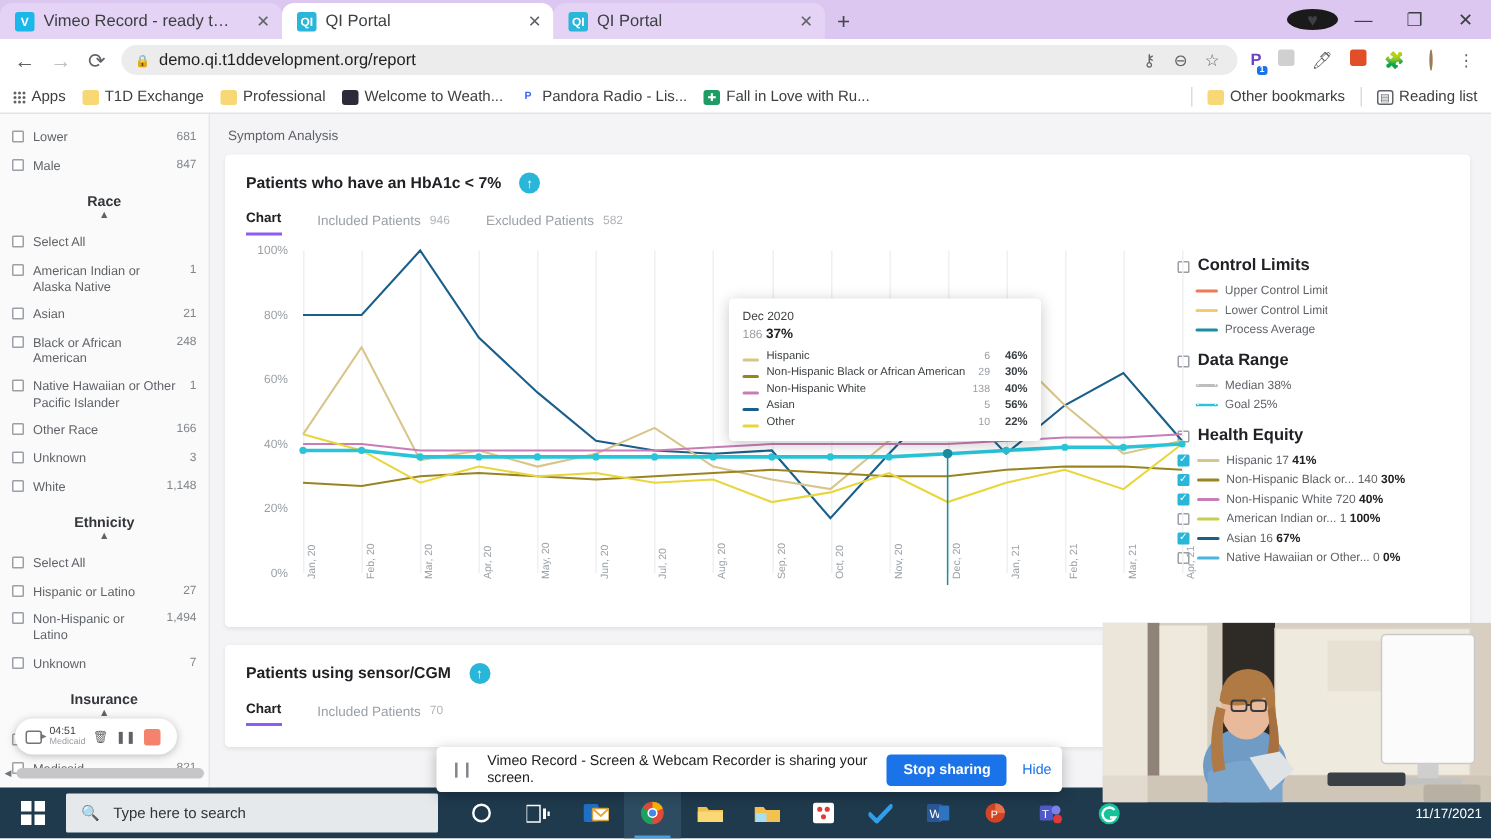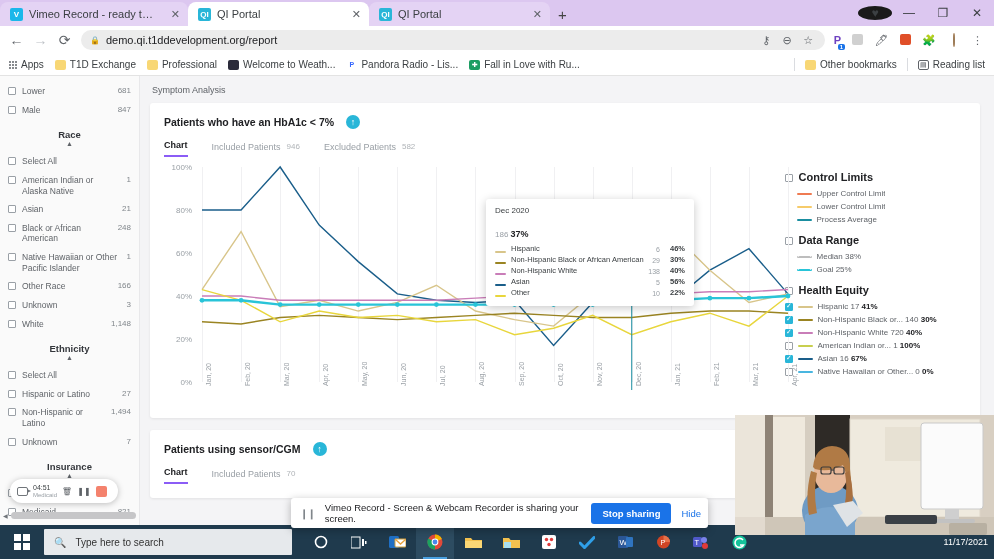--- a/index.html
+++ b/index.html
@@ -110,21 +110,21 @@
     transform:translateY(-50%); }
   .grid { position:absolute; left:30px; top:0; right:0; height:215px; }
   .gv { position:absolute; top:0; bottom:0; width:1px; background:#f0f0f2; }
   .xlabels { position:absolute; left:30px; top:217px; right:0; height:28px; }
   .xl { position:absolute; font-size:7px; color:#9aa0a6;
     transform:rotate(-90deg); transform-origin:left top; white-space:nowrap; }
 
   .tooltip { position:absolute; left:322px; top:32px; width:208px; background:#fff;
     border-radius:3px; box-shadow:0 2px 10px rgba(0,0,0,.22); padding:7px 9px 8px 9px;
     z-index:20; }
-  .tt-date { font-size:8px; color:#3c4043; margin-bottom:14px; }
+  .tt-date { font-size:8px; color:#3c4043; margin-bottom:2px; }
   .tt-tot { font-size:8px; color:#9aa0a6; margin-bottom:4px; }
   .tt-tot b { color:#202124; font-size:9px; }
   .tt-row { display:flex; align-items:flex-end; gap:5px; font-size:7.5px;
     color:#3c4043; padding:1px 0; }
   .tt-dash { width:11px; height:2px; border-radius:1px; flex:none; }
   .tt-nm { flex:1; white-space:nowrap; }
   .tt-n { color:#9aa0a6; font-size:7px; }
   .tt-p { font-weight:bold; font-size:7.5px; min-width:20px; text-align:right; }
 
   .legend { width:195px; padding:4px 0 0 6px; font-size:8px; }

